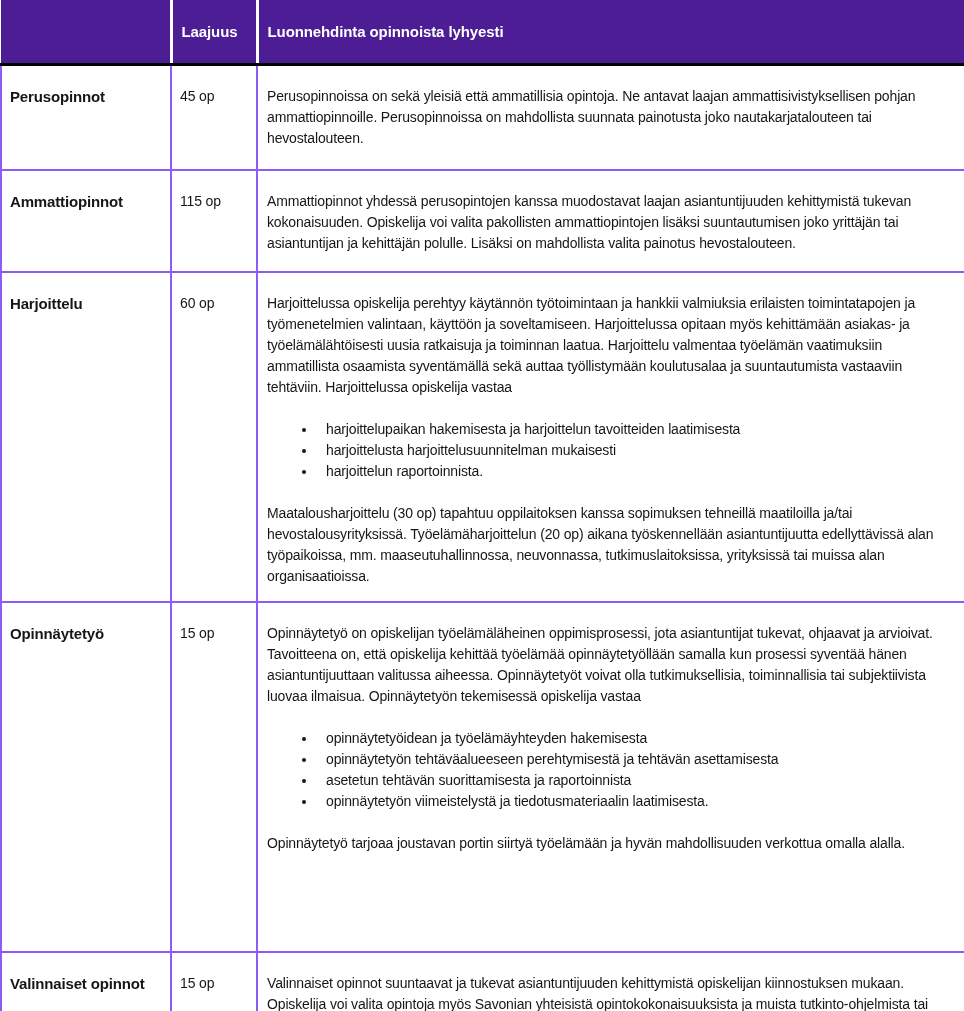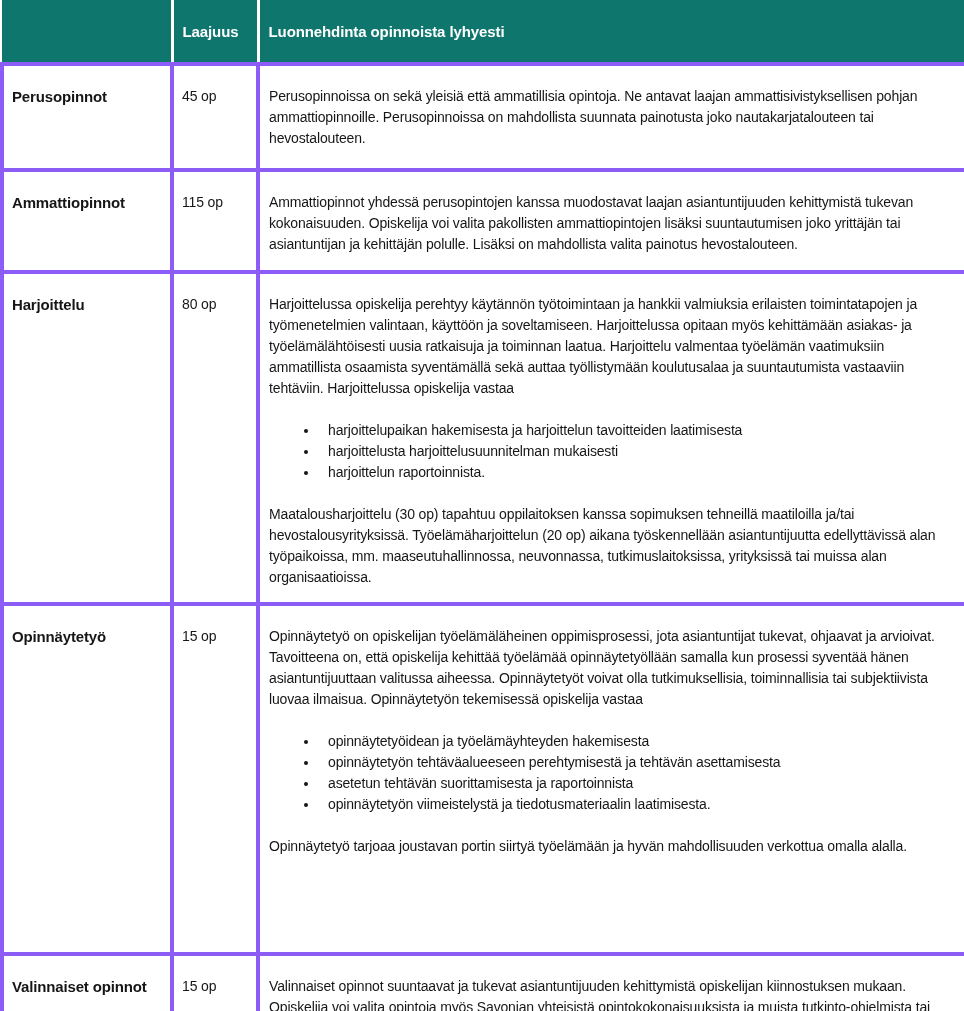--- a/index.html
+++ b/index.html
@@ -14,36 +14,36 @@
     table-layout: fixed;
     width: 964px;
   }
   col.c-name    { width: 170px; }
   col.c-credits { width: 86px; }
   col.c-desc    { width: 708px; }
 
   
   thead tr { height: 64px; }
   thead th {
-    background: #0f766e;
+    background: #4c1d95;
     color: #ffffff;
     font-size: 15px;
     font-weight: bold;
     text-align: left;
     vertical-align: middle;
     padding: 6px 8px 6px 9px;
     border: none;
     border-bottom: 3px solid #000000;
     letter-spacing: -0.1px;
   }
   thead th + th { border-left: 3px solid #ffffff; }
 
   
   tbody td {
-    border: 4px solid #8b5cf6;
+    border: 2px solid #8b5cf6;
     vertical-align: top;
     font-size: 14px;
     line-height: 21px;
     letter-spacing: -0.15px;
     padding: 20px 20px 14px 8px;
   }
   tbody td.name  { font-weight: bold; font-size: 15px; }
   tbody td.desc  { padding-left: 9px; padding-right: 14px; }
 
   
@@ -90,21 +90,21 @@
       </tr>
       <tr>
         <td class="name">Ammattiopinnot</td>
         <td>115 op</td>
         <td class="desc">
           <p>Ammattiopinnot yhdessä perusopintojen kanssa muodostavat laajan asiantuntijuuden kehittymistä tukevan kokonaisuuden. Opiskelija voi valita pakollisten ammattiopintojen lisäksi suuntautumisen joko yrittäjän tai asiantuntijan ja kehittäjän polulle. Lisäksi on mahdollista valita painotus hevostalouteen.</p>
         </td>
       </tr>
       <tr>
         <td class="name">Harjoittelu</td>
-        <td>80 op</td>
+        <td>60 op</td>
         <td class="desc">
           <p>Harjoittelussa opiskelija perehtyy käytännön työtoimintaan ja hankkii valmiuksia erilaisten toimintatapojen ja työmenetelmien valintaan, käyttöön ja soveltamiseen.  Harjoittelussa opitaan myös kehittämään asiakas- ja työelämälähtöisesti uusia ratkaisuja ja toiminnan laatua.  Harjoittelu valmentaa työelämän vaatimuksiin ammatillista osaamista syventämällä sekä auttaa työllistymään koulutusalaa ja suuntautumista vastaaviin tehtäviin. Harjoittelussa opiskelija vastaa</p>
           <ul>
             <li>harjoittelupaikan hakemisesta ja harjoittelun tavoitteiden laatimisesta</li>
             <li>harjoittelusta harjoittelusuunnitelman mukaisesti</li>
             <li>harjoittelun raportoinnista.</li>
           </ul>
           <p>Maatalousharjoittelu (30 op) tapahtuu oppilaitoksen kanssa sopimuksen tehneillä maatiloilla ja/tai hevostalousyrityksissä. Työelämäharjoittelun (20 op) aikana työskennellään asiantuntijuutta edellyttävissä alan työpaikoissa, mm. maaseutuhallinnossa, neuvonnassa, tutkimuslaitoksissa, yrityksissä tai muissa alan organisaatioissa.</p>
         </td>
       </tr>

